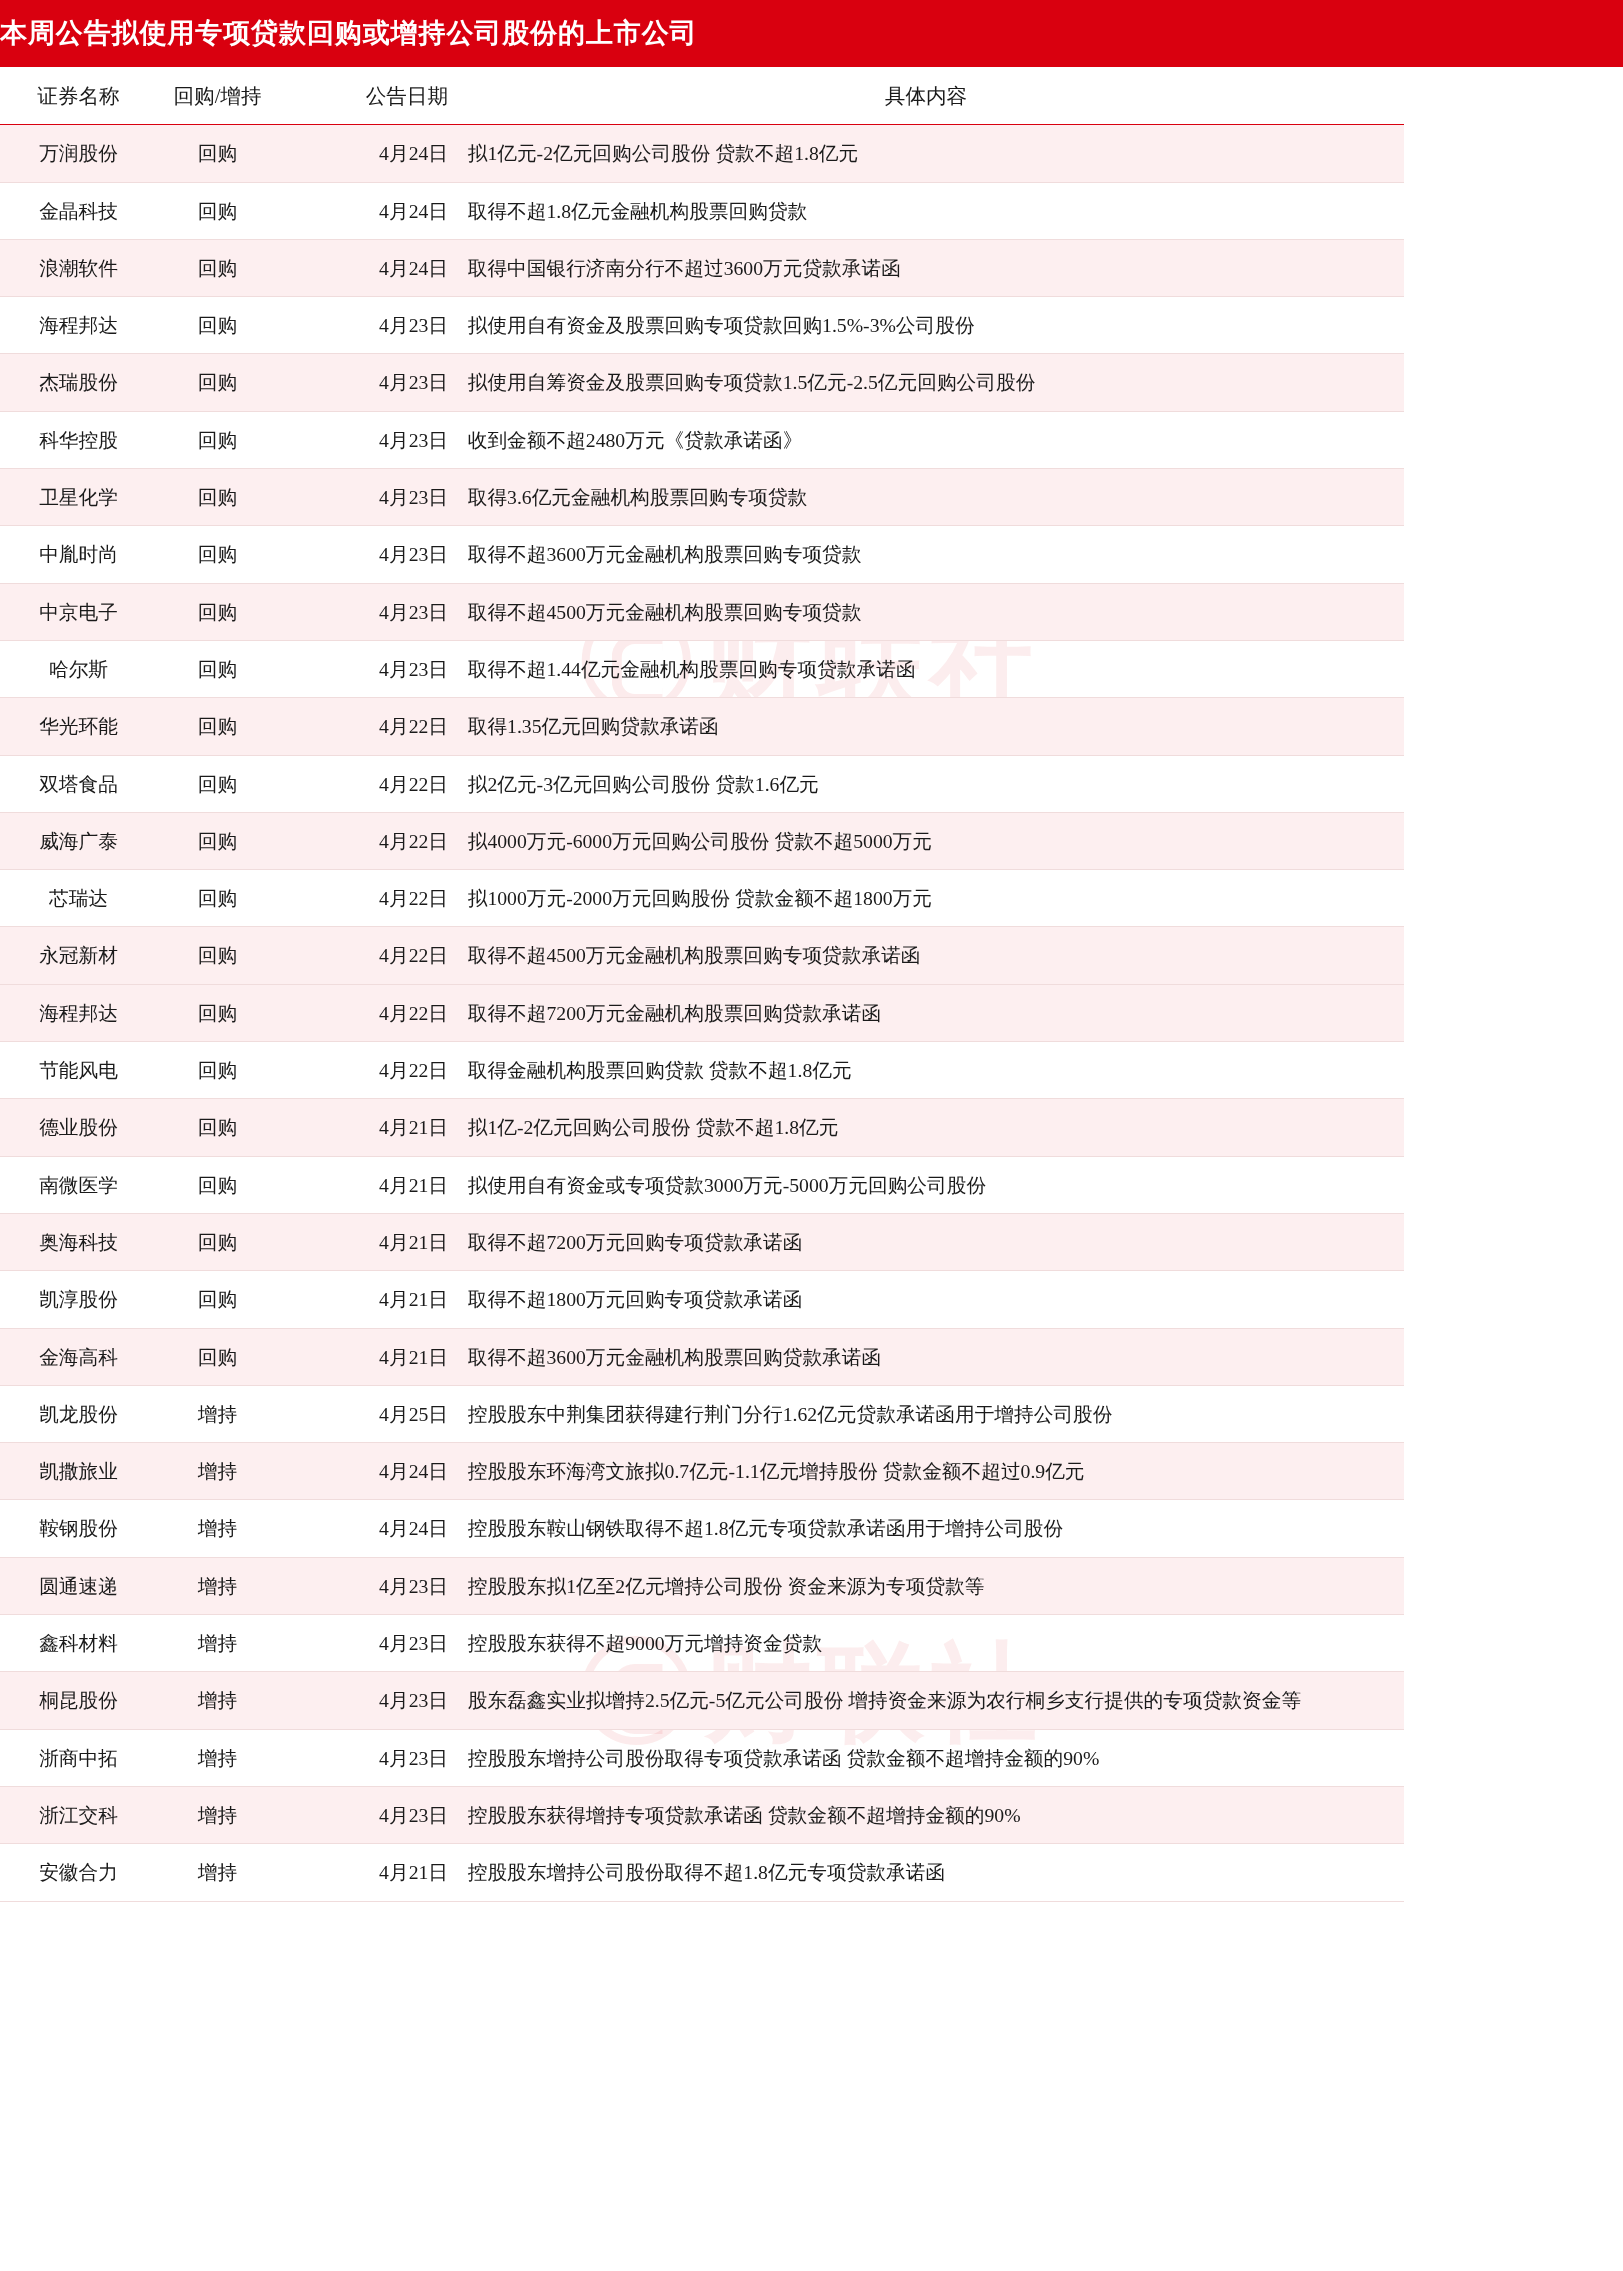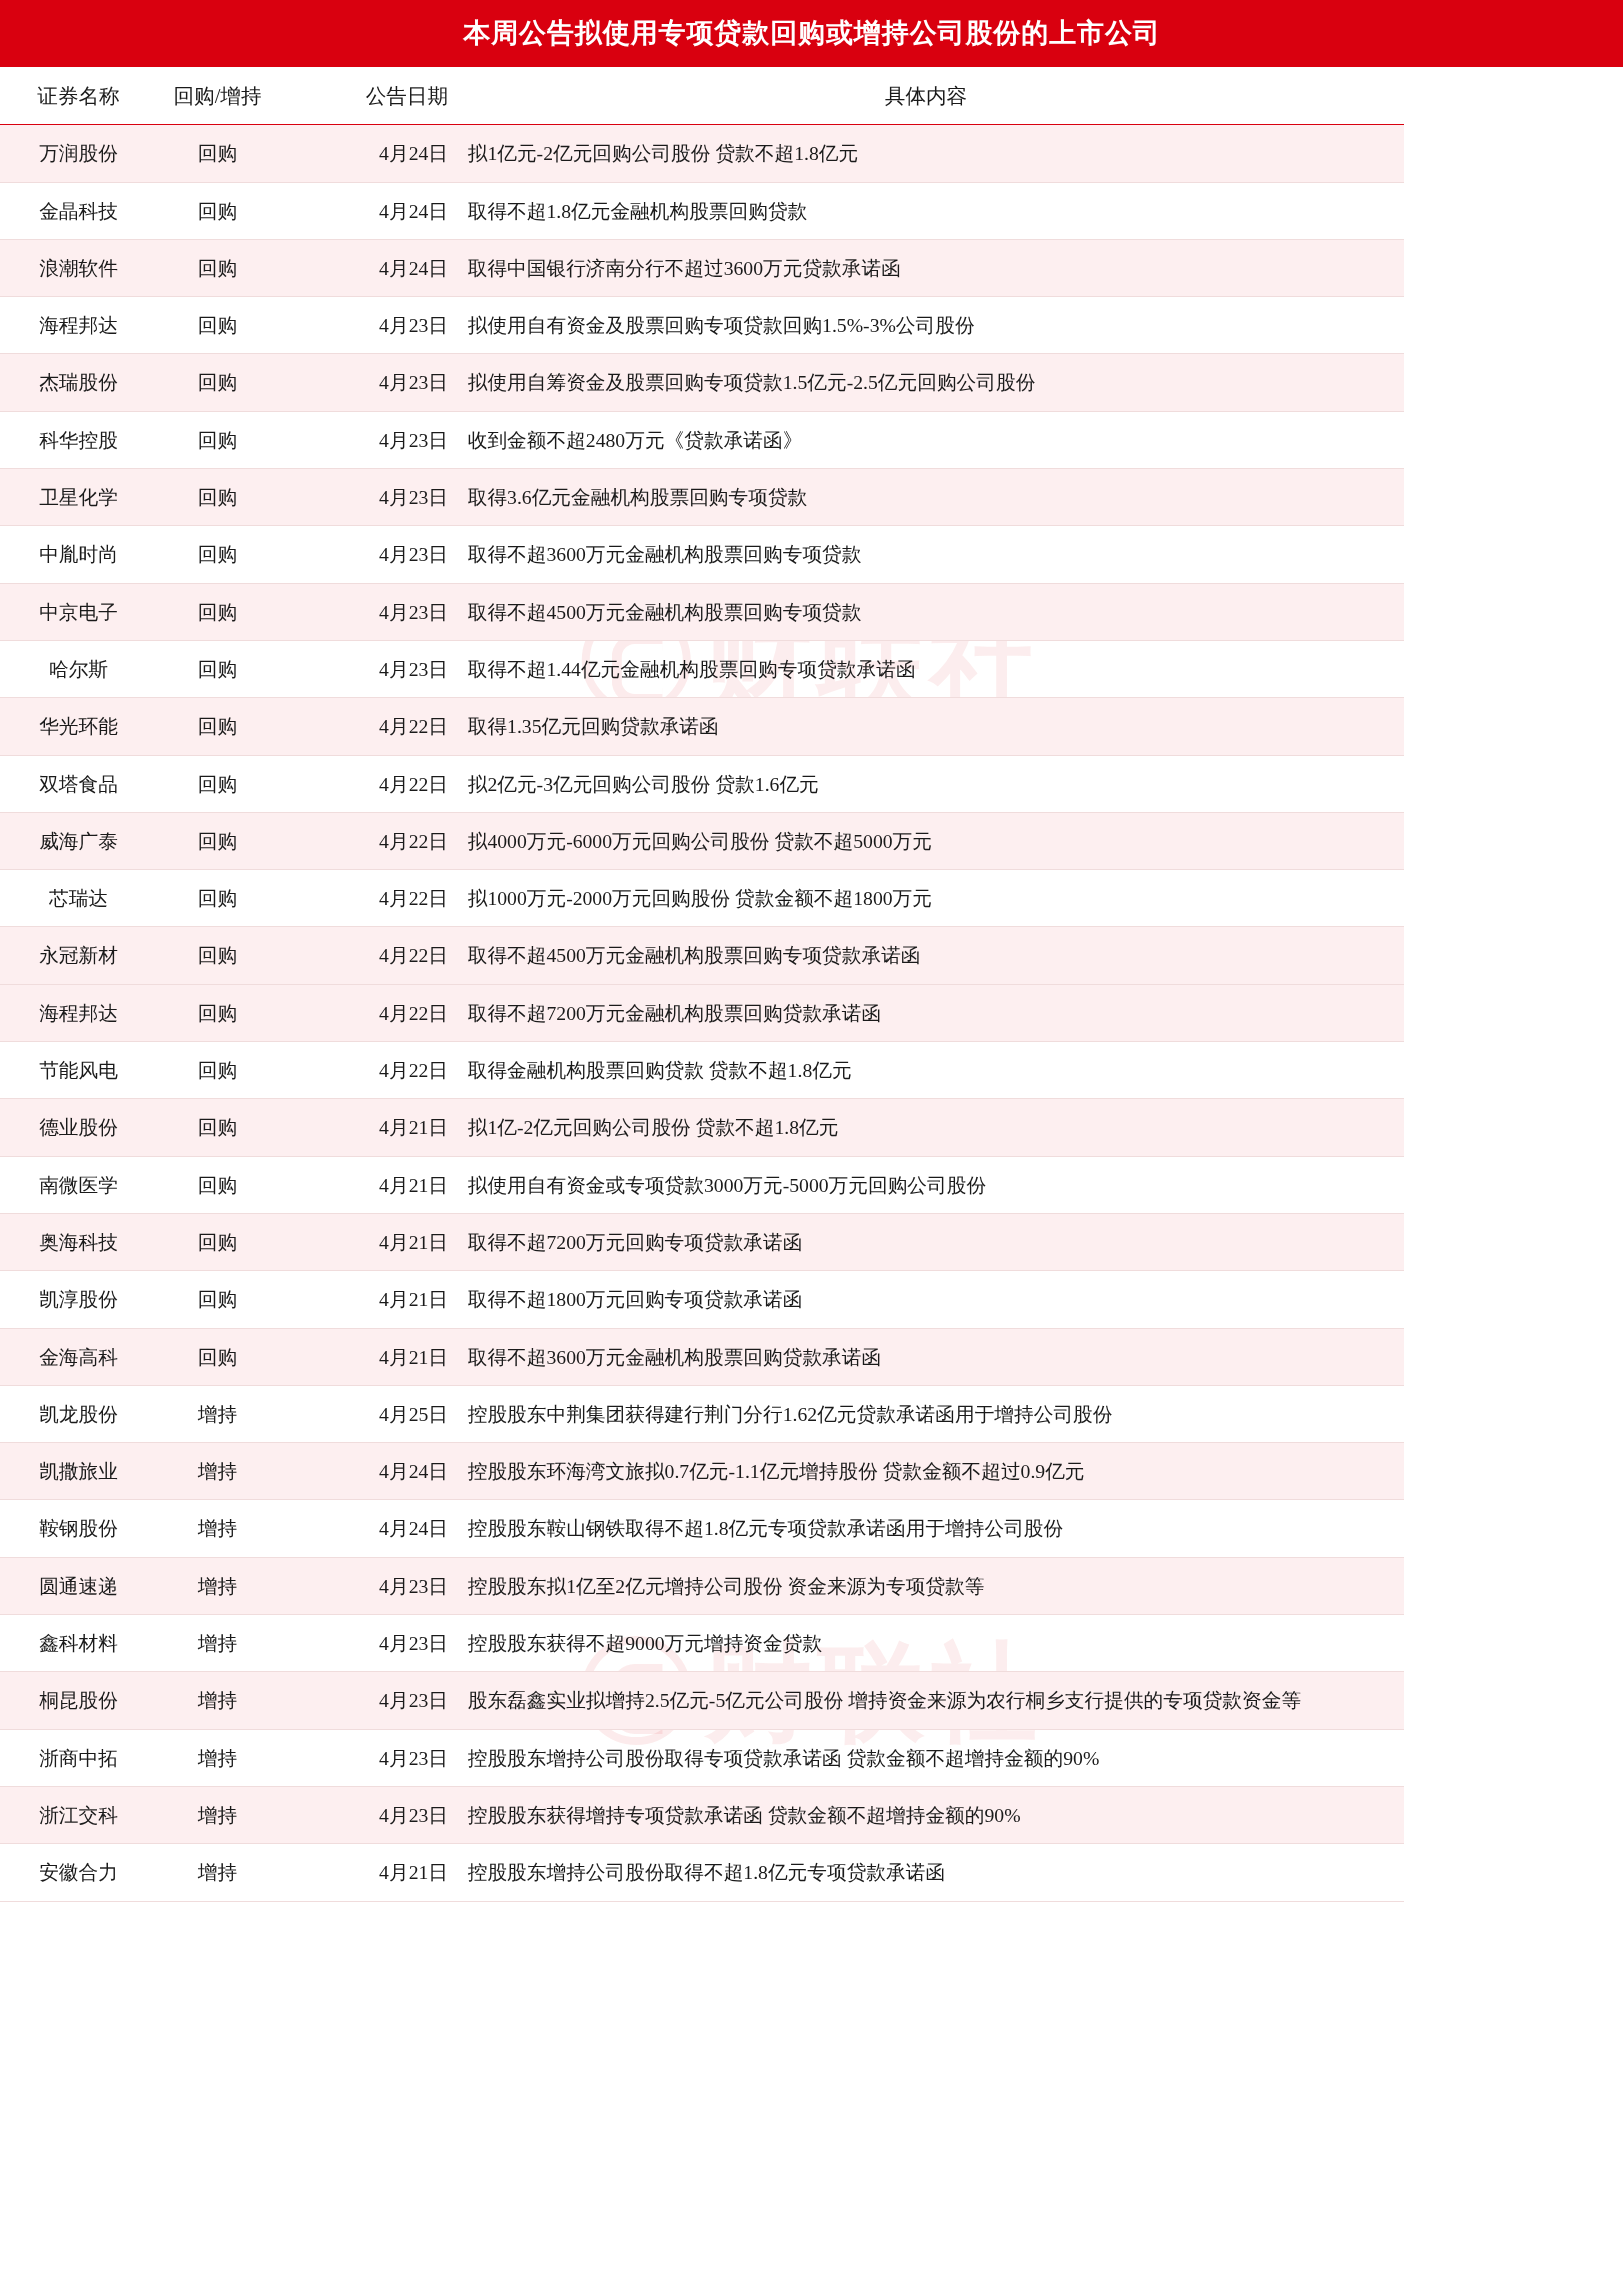--- a/index.html
+++ b/index.html
@@ -15,21 +15,20 @@
   .page {
     position: relative;
     width: 1624px;
     background: #ffffff;
     overflow: hidden;
   }
   
   .title-bar {
     background: #d9000f;
     color: #ffffff;
-    text-align: center;
     font-size: 27px;
     font-weight: bold;
     letter-spacing: 0.9px;
     padding: 15px 0 16px 0;
     font-family: "Liberation Sans", "DejaVu Sans", sans-serif;
   }
   
   .watermark {
     position: absolute;
     top: 591px;

